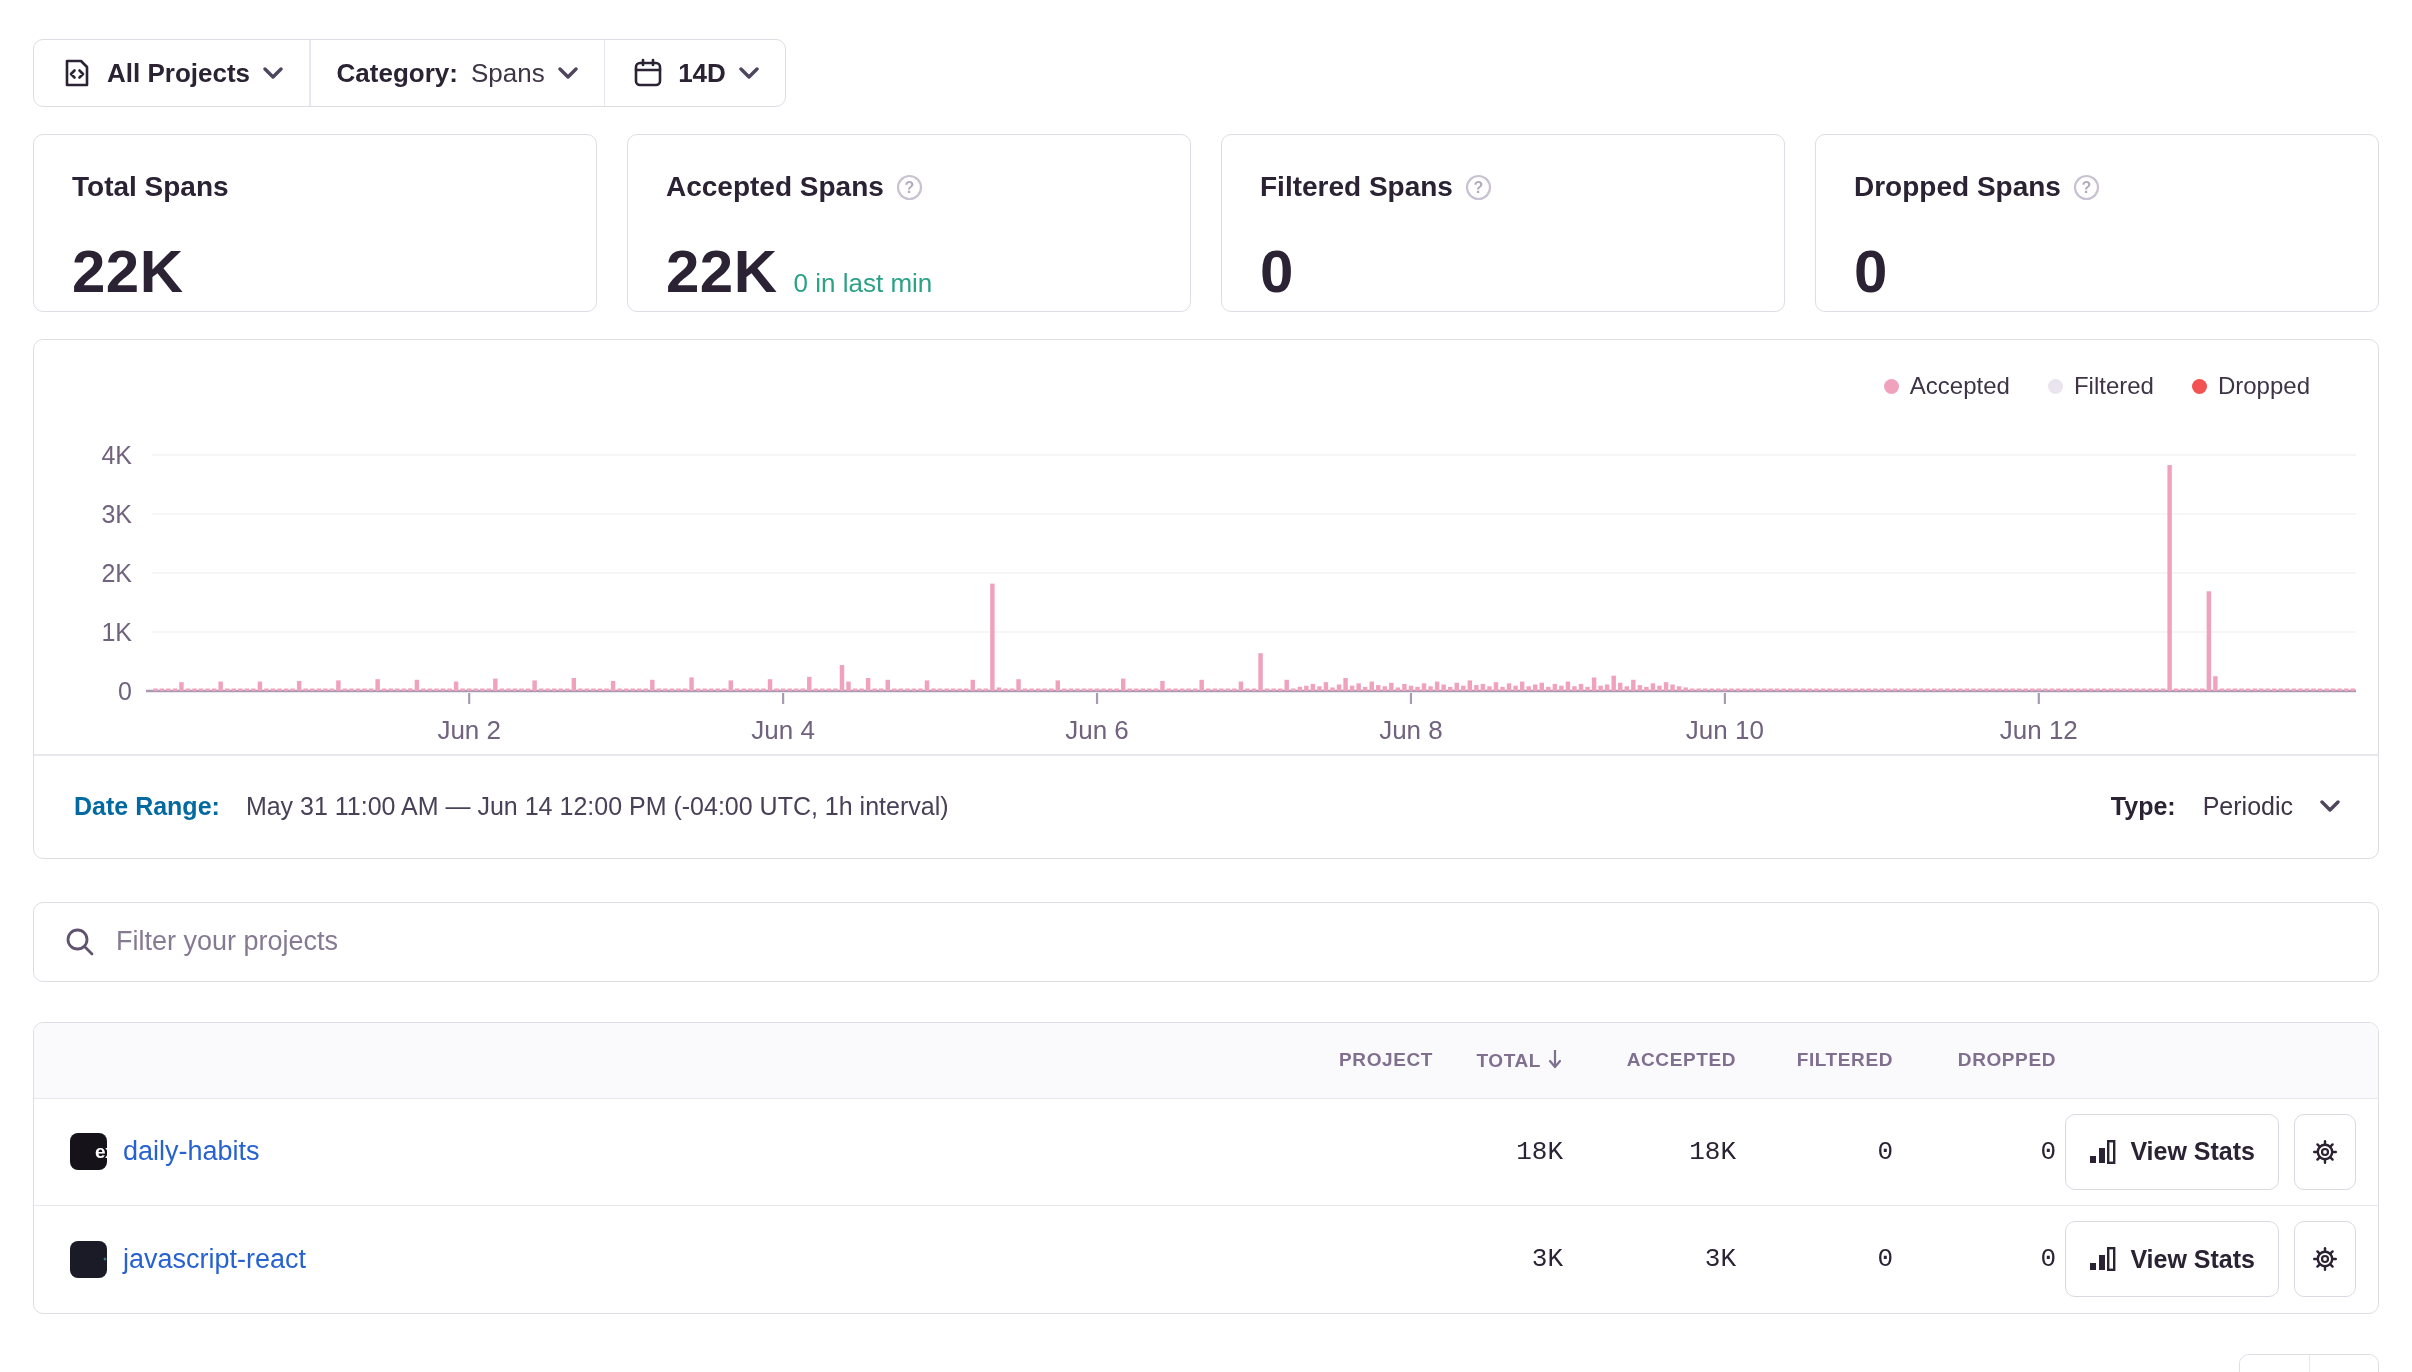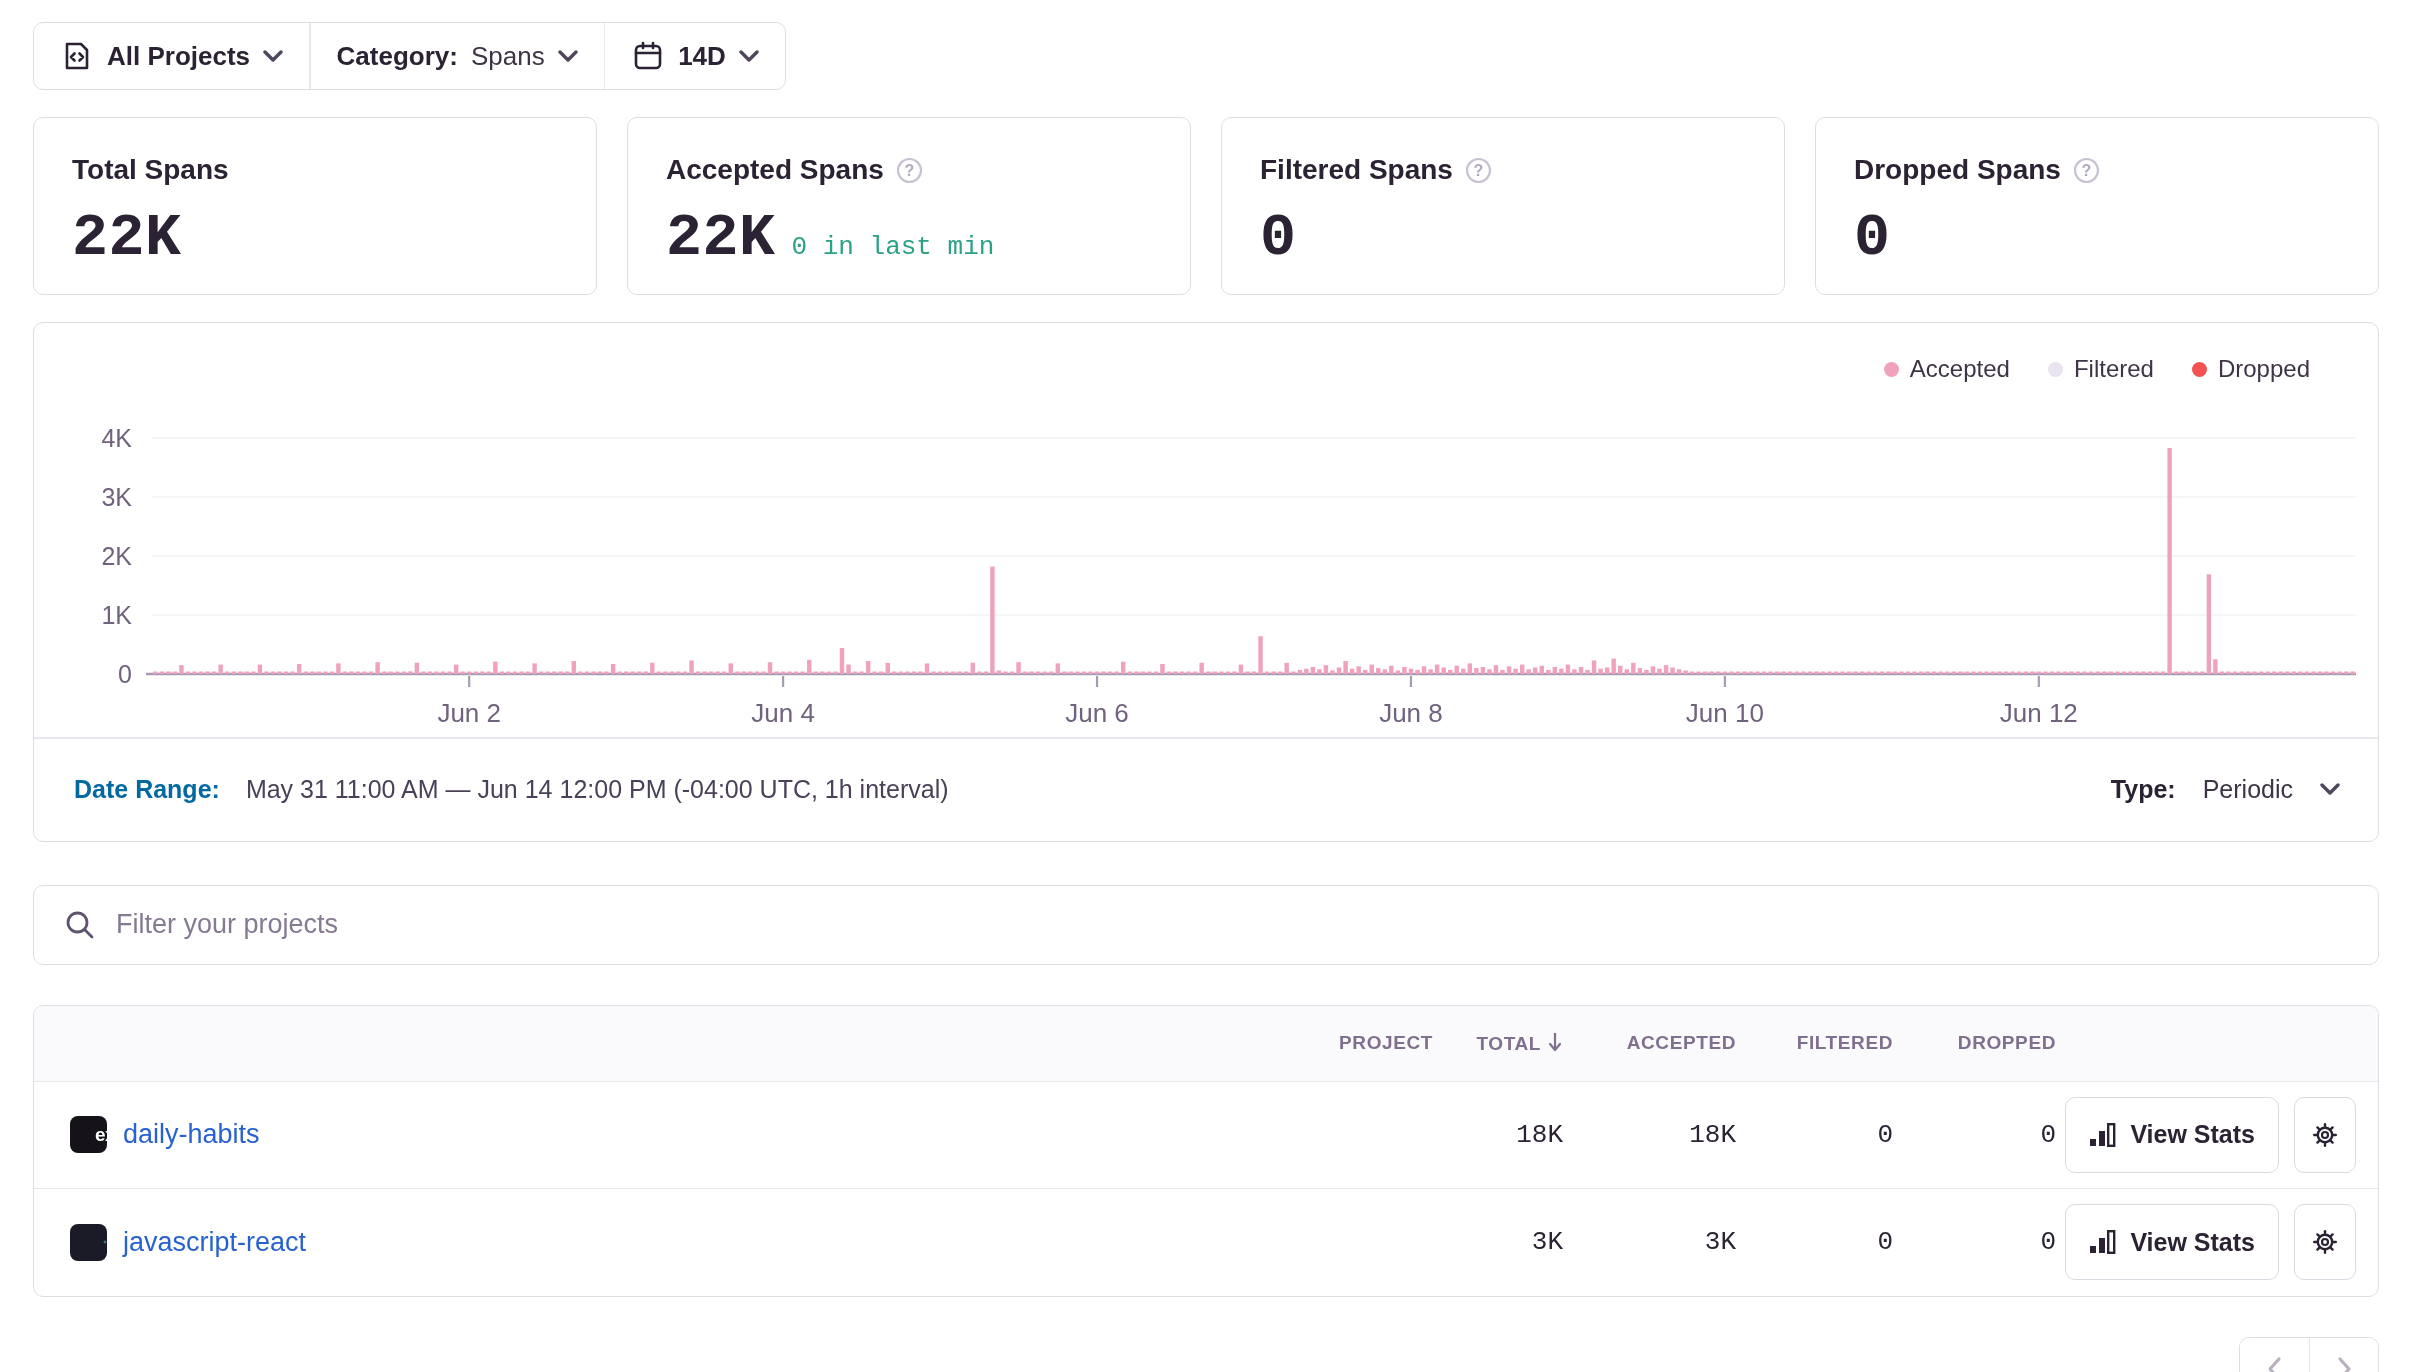--- a/index.html
+++ b/index.html
@@ -10,40 +10,40 @@
   *{box-sizing:border-box;margin:0;padding:0;}
   html,body{background:#ffffff;}
   body{
     width:2412px;min-height:1372px;position:relative;
     font-family:"Liberation Sans","DejaVu Sans",sans-serif;color:var(--ink);
   }
   .page{padding:22px 33px 0 33px;}
 
   
   .filter-bar{
-    display:inline-flex;align-items:stretch;height:68px;margin-top:0;
+    display:inline-flex;align-items:stretch;height:68px;margin-top:17px;
     border:1.5px solid var(--border);border-radius:10px;background:#fff;
   }
   .fseg{display:flex;align-items:center;gap:13px;padding:0 26px;cursor:pointer;}
   .fdiv{width:1.5px;background:var(--border-soft);margin:0;}
   .fseg .flabel{font-size:26px;font-weight:700;color:var(--ink);}
   .fseg .fvalue{font-size:26px;font-weight:400;color:var(--ink2);}
   .chev{width:20px;height:13px;flex:none;}
   .chev polyline{fill:none;stroke:#4f455c;stroke-width:3.4;stroke-linecap:round;stroke-linejoin:round;}
   .icon-stroke{fill:none;stroke:var(--ink);stroke-width:2.6;stroke-linecap:round;stroke-linejoin:round;}
 
   
   .cards{display:grid;grid-template-columns:repeat(4,1fr);gap:30px;margin-top:27px;}
   .card{border:1.5px solid var(--border);border-radius:10px;background:#fff;padding:36px 38px;height:178px;}
   .card-title-row{display:flex;align-items:center;gap:12px;}
   .card-title{font-size:28px;font-weight:700;color:var(--ink);}
   .help{width:27px;height:27px;flex:none;}
   .help circle{fill:none;stroke:#c9c2d1;stroke-width:2.2;}
   .help text{fill:#b3abbd;font-size:16px;font-weight:700;}
-  .card-value-row{display:flex;align-items:baseline;gap:16px;margin-top:18px;font-family:Liberation Mono, monospace;}
+  .card-value-row{display:flex;align-items:baseline;gap:16px;margin-top:34px;}
   .card-value{font-size:60px;font-weight:600;letter-spacing:.5px;color:var(--ink);}
   .card-sub{font-size:26px;font-weight:500;color:var(--teal);}
 
   
   .chart-card{margin-top:27px;border:1.5px solid var(--border);border-radius:10px;background:#fff;}
   .chart-top{padding:30px 44px 0 34px;}
   .legend{display:flex;justify-content:flex-end;gap:38px;padding-right:24px;height:32px;align-items:center;}
   .legend-item{display:flex;align-items:center;gap:11px;}
   .legend-dot{width:15px;height:15px;border-radius:50%;}
   .legend-label{font-size:24px;color:var(--ink2);}

